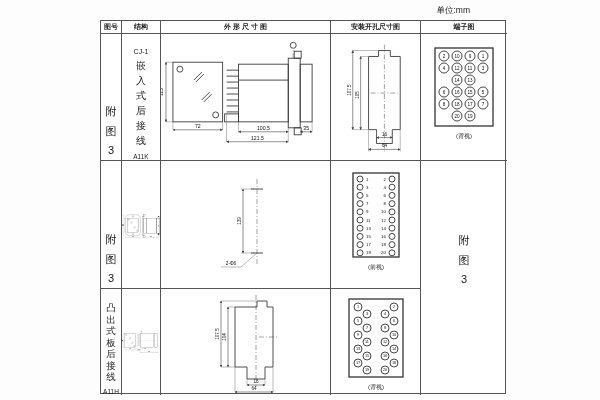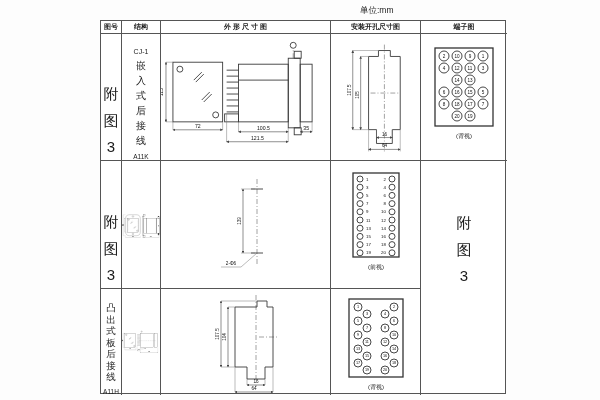--- a/index.html
+++ b/index.html
@@ -1,29 +1,29 @@
 <!DOCTYPE html>
 <html><head>
 <meta charset="utf-8">
 <style>
   html,body{margin:0;padding:0;}
   body{width:600px;height:400px;background:#fdfdfd;position:relative;
        font-family:"Liberation Sans","DejaVu Sans",sans-serif;color:#1a1a1a;}
-  .unit{position:absolute;top:5px;left:360px;width:110px;text-align:left;font-size:8.5px;color:#222;}
+  .unit{position:absolute;top:5px;left:360px;width:110px;text-align:right;font-size:8.5px;color:#222;}
   .tbl{position:absolute;left:100px;top:20px;width:406px;height:374px;
        display:grid;grid-template-columns:21px 39px 170px 90px 86px;
        grid-template-rows:13px 127px 128px 106px;
        border:1px solid #555;box-sizing:border-box;background:#fff;}
   .cell{border-right:1px solid #555;border-bottom:1px solid #555;box-sizing:border-box;
         display:flex;align-items:center;justify-content:center;overflow:hidden;position:relative;}
   .cell:nth-child(5n){border-right:none;}
   .lr{border-bottom:none;}
   .hd{font-size:7px;font-weight:bold;white-space:nowrap;}
   .figcell,.structcell{flex-direction:column;justify-content:flex-end;}
-  .vfig{width:1em;word-break:break-all;line-height:1.75;font-size:15px;text-align:center;}
+  .vfig{width:1em;word-break:break-all;line-height:1.75;font-size:11px;text-align:center;}
   .vchars{width:1em;word-break:break-all;line-height:1.5;text-align:center;font-size:10px;}
   .vchars.tight{line-height:1.22;font-size:9.5px;margin-top:23px;}
   .model{font-size:7px;margin-bottom:3px;}
   .code{font-size:6.5px;margin-top:5px;}
   svg.draw{display:block;}
   .ln{stroke:#3a3a3a;stroke-width:0.9;fill:none;}
   .thk{stroke:#333;stroke-width:1.3;fill:none;}
   .ext{stroke:#777;stroke-width:0.5;fill:none;}
   .dln{stroke:#444;stroke-width:0.6;fill:none;}
   .cl{stroke:#555;stroke-width:0.55;stroke-dasharray:5 2 1 2;fill:none;}

